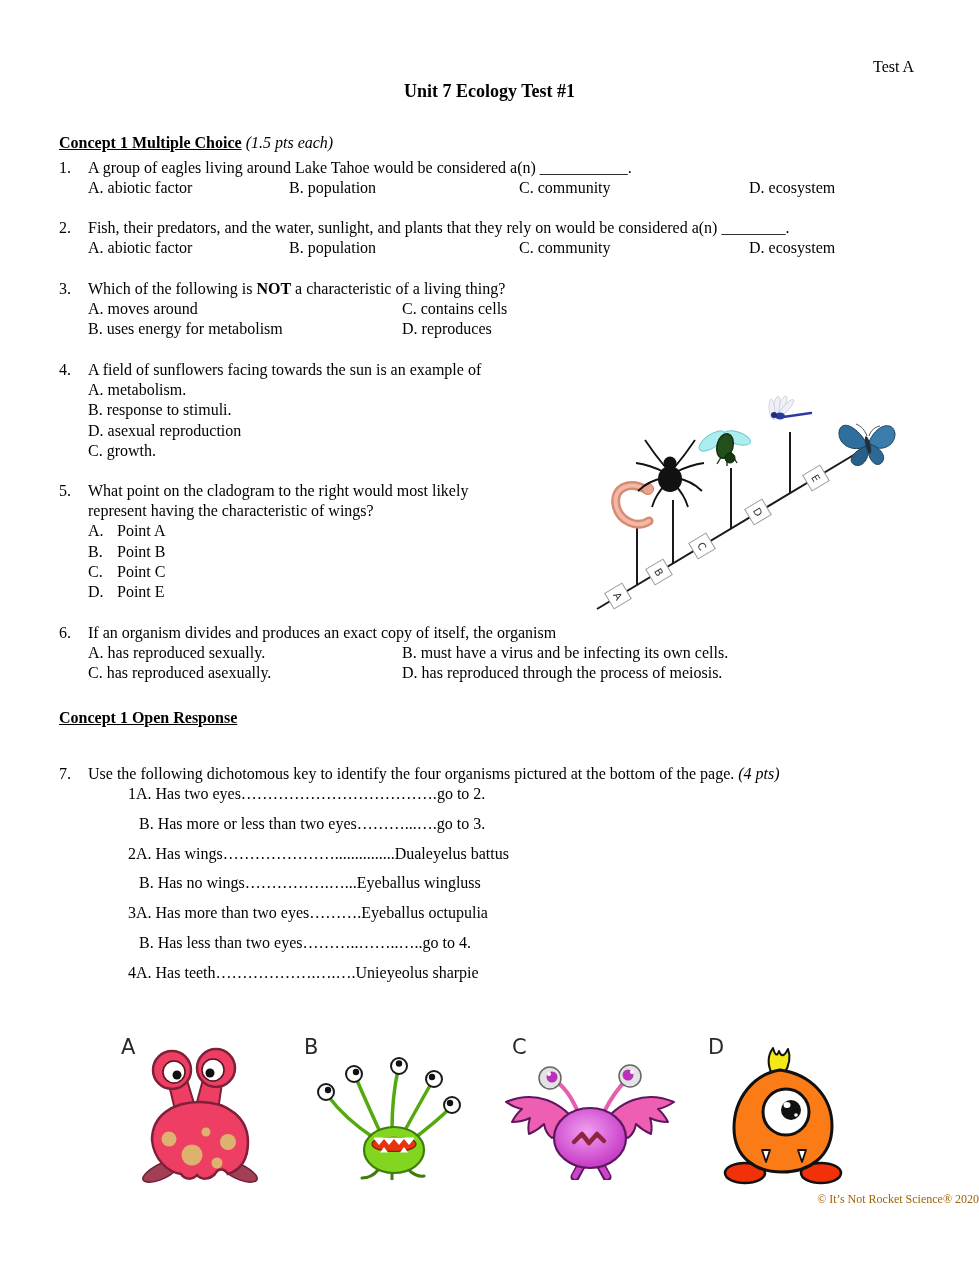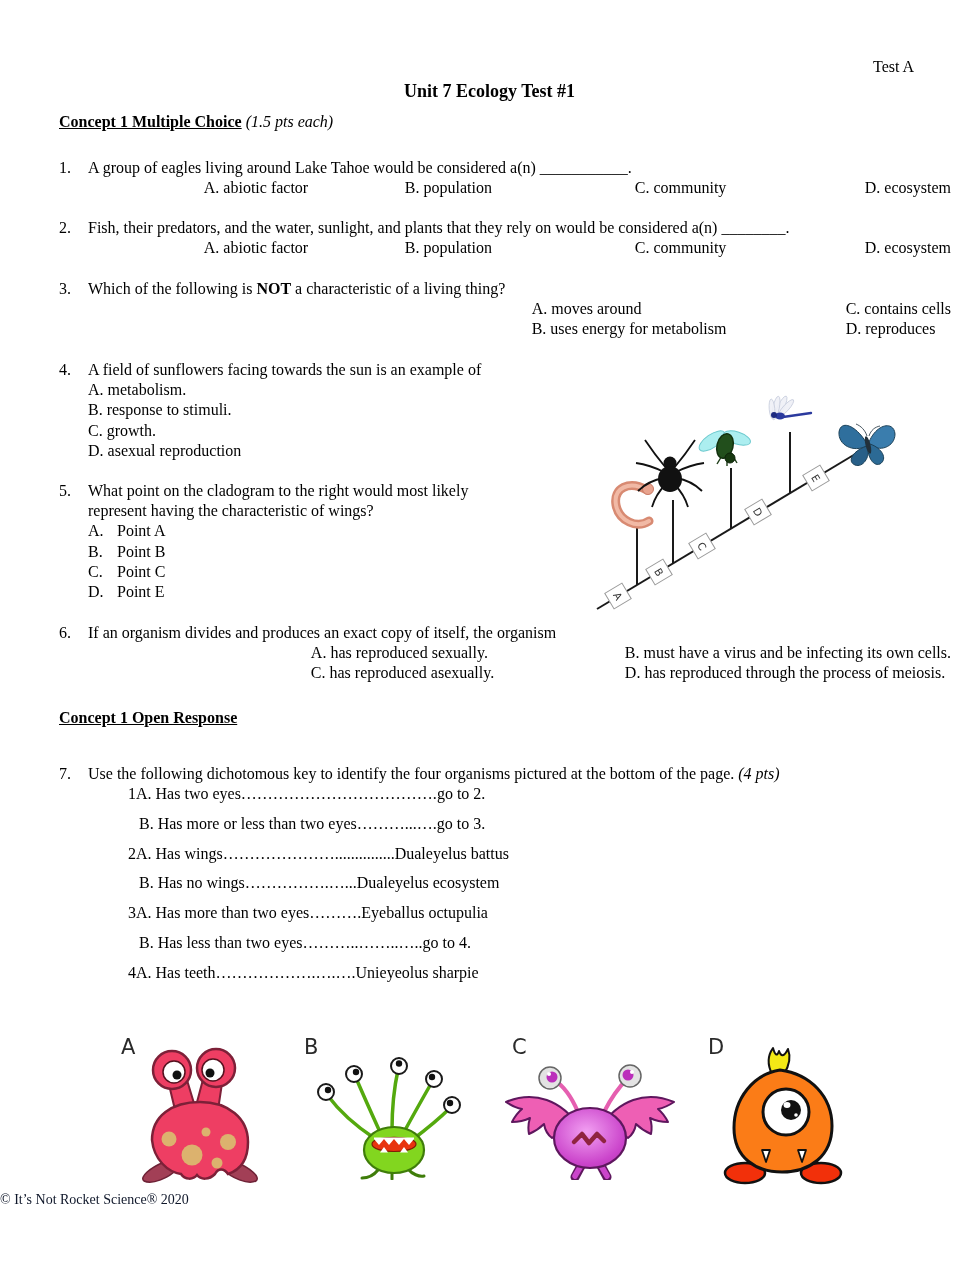--- a/index.html
+++ b/index.html
@@ -8,45 +8,45 @@
   .abs{position:absolute;}
   .test-label{top:58px;left:873px;}
   .title{top:81px;left:0;width:100%;text-align:center;font-weight:bold;font-size:18px;margin:0;}
   .heading{left:59px;font-weight:bold;}
   .heading .hd{text-decoration:underline;}
   .heading .pts{font-weight:normal;font-style:italic;}
   .q{left:59px;width:892px;line-height:20.2px;}
   .qrow{display:flex;}
   .qnum{flex:0 0 29px;}
   .qtext{flex:1;}
-  .opts{margin-left:29px;justify-content:flex-end;}
+  .opts{margin-left:29px;}
   .opts4{display:flex;}
   .opts4 .c1{width:201px;}
   .opts4 .c2{width:230px;}
   .opts4 .c3{width:230px;}
   .opts2{display:grid;grid-template-columns:314px auto;}
   .optrow{display:flex;}
   .oletter{flex:0 0 29px;}
   .key{left:128px;top:784px;width:700px;}
   .krow{line-height:20px;margin:0 0 9.8px 0;white-space:pre;}
   .krow.ind{padding-left:11px;}
   .sp{}
   .mlabel{font-family:"DejaVu Sans", sans-serif;font-size:21px;line-height:22px;color:#2a2a2a;}
-  .footer{top:1192px;left:0;width:100%;text-align:left;font-size:14px;color:#0f172a;}
+  .footer{top:1192px;left:0;width:100%;text-align:right;font-size:12px;color:#a16207;}
   svg{display:block;}
 </style>
 </head>
 <body>
 
 <div class="page">
 
   <div class="abs test-label">Test A</div>
   <div class="abs title">Unit 7 Ecology Test #1</div>
 
-  <div class="abs heading" style="top:113px;">
+  <div class="abs heading" style="top:134px;">
     <span class="hd">Concept 1 Multiple Choice</span><span class="pts"> (1.5 pts each)</span>
   </div>
 
   <div class="abs q" style="top:158px;">
     <div class="qrow">
       <span class="qnum">1.</span>
       <span class="qtext">A group of eagles living around Lake Tahoe would be considered a(n) ___________.</span>
     </div>
     <div class="opts opts4">
       <span class="c1">A. abiotic factor</span>
@@ -83,22 +83,22 @@
   </div>
 
   <div class="abs q" style="top:360px;">
     <div class="qrow">
       <span class="qnum">4.</span>
       <span class="qtext">A field of sunflowers facing towards the sun is an example of</span>
     </div>
     <div class="opts">
       <div>A. metabolism.</div>
       <div>B. response to stimuli.</div>
+      <div>D. asexual reproduction</div>
       <div>C. growth.</div>
-      <div>D. asexual reproduction</div>
     </div>
   </div>
 
   <div class="abs q" style="top:481px;width:560px;">
     <div class="qrow">
       <span class="qnum">5.</span>
       <span class="qtext"><span>What point on the cladogram to the right would most likely</span><br><span>represent having the characteristic of wings?</span></span>
     </div>
     <div class="opts">
       <div class="optrow">
@@ -226,21 +226,21 @@
     <div class="qrow">
       <span class="qnum">7.</span>
       <span class="qtext"><span>Use the following dichotomous key to identify the four organisms pictured at the bottom of the page. </span><i>(4 pts)</i></span>
     </div>
   </div>
 
   <div class="abs key">
     <div class="krow"><span>1A. Has two eyes……………………………….</span><span>go to 2.</span></div>
     <div class="krow ind"><span>B. Has more or less than two eyes………...….</span><span>go to 3.</span></div>
     <div class="krow"><span>2A. Has wings…………………...............</span><span class="sp">Dualeyelus battus</span></div>
-    <div class="krow ind"><span>B. Has no wings…………….…...</span><span class="sp">Dualeyelus ecosystem</span></div>
+    <div class="krow ind"><span>B. Has no wings…………….…...</span><span class="sp">Eyeballus wingluss</span></div>
     <div class="krow"><span>3A. Has more than two eyes……….</span><span class="sp">Eyeballus octupulia</span></div>
     <div class="krow ind"><span>B. Has less than two eyes………..……..…..</span><span>go to 4.</span></div>
     <div class="krow"><span>4A. Has teeth……………….….….</span><span class="sp">Unieyeolus sharpie</span></div>
   </div>
 
   <div class="abs mlabel" style="left:121px;top:1036px;">A</div>
   <div class="abs mlabel" style="left:304px;top:1036px;">B</div>
   <div class="abs mlabel" style="left:512px;top:1036px;">C</div>
   <div class="abs mlabel" style="left:708px;top:1036px;">D</div>
 

